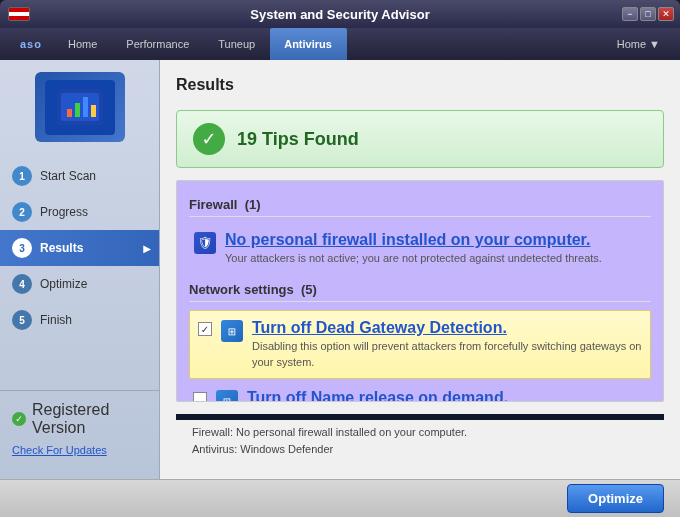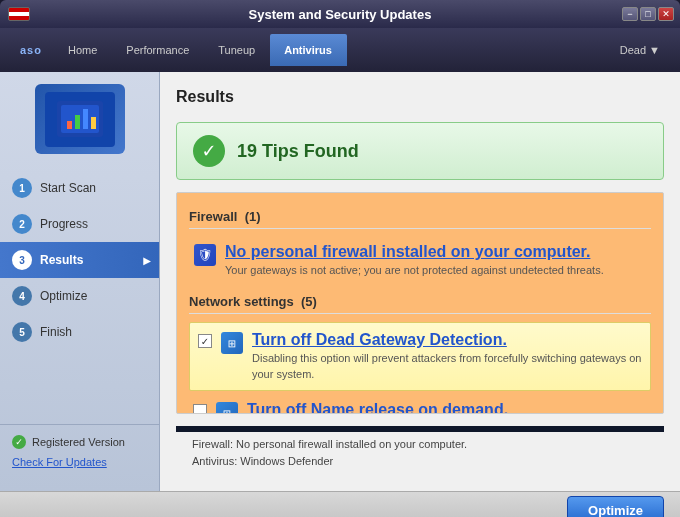--- a/index.html
+++ b/index.html
@@ -52,21 +52,21 @@
       position: absolute;
       left: 8px;
       width: 22px;
       height: 14px;
       border: 1px solid #666;
     }
 
     
     .nav-bar {
       background: linear-gradient(to bottom, #3a3a5a, #222238);
-      height: 44px;
+      height: 32px;
       display: flex;
       align-items: center;
       padding: 0 8px;
       gap: 0;
     }
     .nav-logo {
       color: #8ab4f8;
       font-size: 11px;
       font-weight: bold;
       padding: 0 12px;
@@ -201,21 +201,21 @@
       background: #44aa44;
       border-radius: 50%;
       display: flex;
       align-items: center;
       justify-content: center;
       color: #fff;
       font-size: 9px;
       flex-shrink: 0;
     }
     .registered-text {
-      font-size: 11px;
+      font-size: 16px;
       color: #333;
     }
     .check-updates-link {
       color: #2255cc;
       font-size: 11px;
       text-decoration: underline;
       cursor: pointer;
     }
 
     
@@ -258,21 +258,21 @@
     }
     .tips-text {
       font-size: 18px;
       font-weight: bold;
       color: #226622;
     }
 
     
     .results-list {
       flex: 1;
-      background: #fdba74;
+      background: #c4b5fd;
       border: 1px solid #cccccc;
       border-radius: 2px;
       overflow: hidden;
       position: relative;
     }
     .results-scroll {
       height: 100%;
       overflow-y: auto;
       padding: 10px 12px;
       scrollbar-width: thin;
@@ -401,36 +401,36 @@
       font-size: 13px;
       font-weight: bold;
       cursor: pointer;
     }
   </style>
 </head>
 <body>
 
 <div class="title-bar">
   <div class="flag-icon" style="background: linear-gradient(to bottom, #cc0000 33%, #fff 33% 66%, #cc0000 66%); border-radius:2px;"></div>
-  <span class="title-bar-text">System and Security Updates</span>
+  <span class="title-bar-text">System and Security Advisor</span>
   <div class="title-bar-controls">
     <div class="title-btn minimize">−</div>
     <div class="title-btn maximize">□</div>
     <div class="title-btn close">✕</div>
   </div>
 </div>
 
 <div class="nav-bar">
   <span class="nav-logo">aso</span>
   <div class="nav-item">Home</div>
   <div class="nav-item">Performance</div>
   <div class="nav-item">Tuneup</div>
   <div class="nav-item active">Antivirus</div>
   <div class="nav-spacer"></div>
-  <div class="nav-help">Dead ▼</div>
+  <div class="nav-help">Home ▼</div>
 </div>
 
 <div class="main-container">
 
   <div class="sidebar">
     <div class="sidebar-logo">
       <div class="sidebar-logo-inner">
 
         <svg width="50" height="40" viewBox="0 0 50 40">
           <rect x="2" y="2" width="46" height="36" rx="3" fill="#1a44aa"></rect>
@@ -485,21 +485,21 @@
     <div class="results-list">
       <div class="results-scroll">
 
         <div class="category-header">Firewall &nbsp;(1)</div>
         <div class="tip-item">
           <div class="tip-icon">
             <div class="tip-icon-shield">🛡</div>
           </div>
           <div class="tip-content">
             <div class="tip-title">No personal firewall installed on your computer.</div>
-            <div class="tip-desc">Your gateways is not active; you are not protected against undetected threats.</div>
+            <div class="tip-desc">Your attackers is not active; you are not protected against undetected threats.</div>
           </div>
         </div>
 
         <div class="category-header">Network settings &nbsp;(5)</div>
 
         <div class="tip-item highlighted">
           <div class="tip-checkbox checked">✓</div>
           <div class="tip-icon">
             <div class="tip-icon-win">⊞</div>
           </div>

